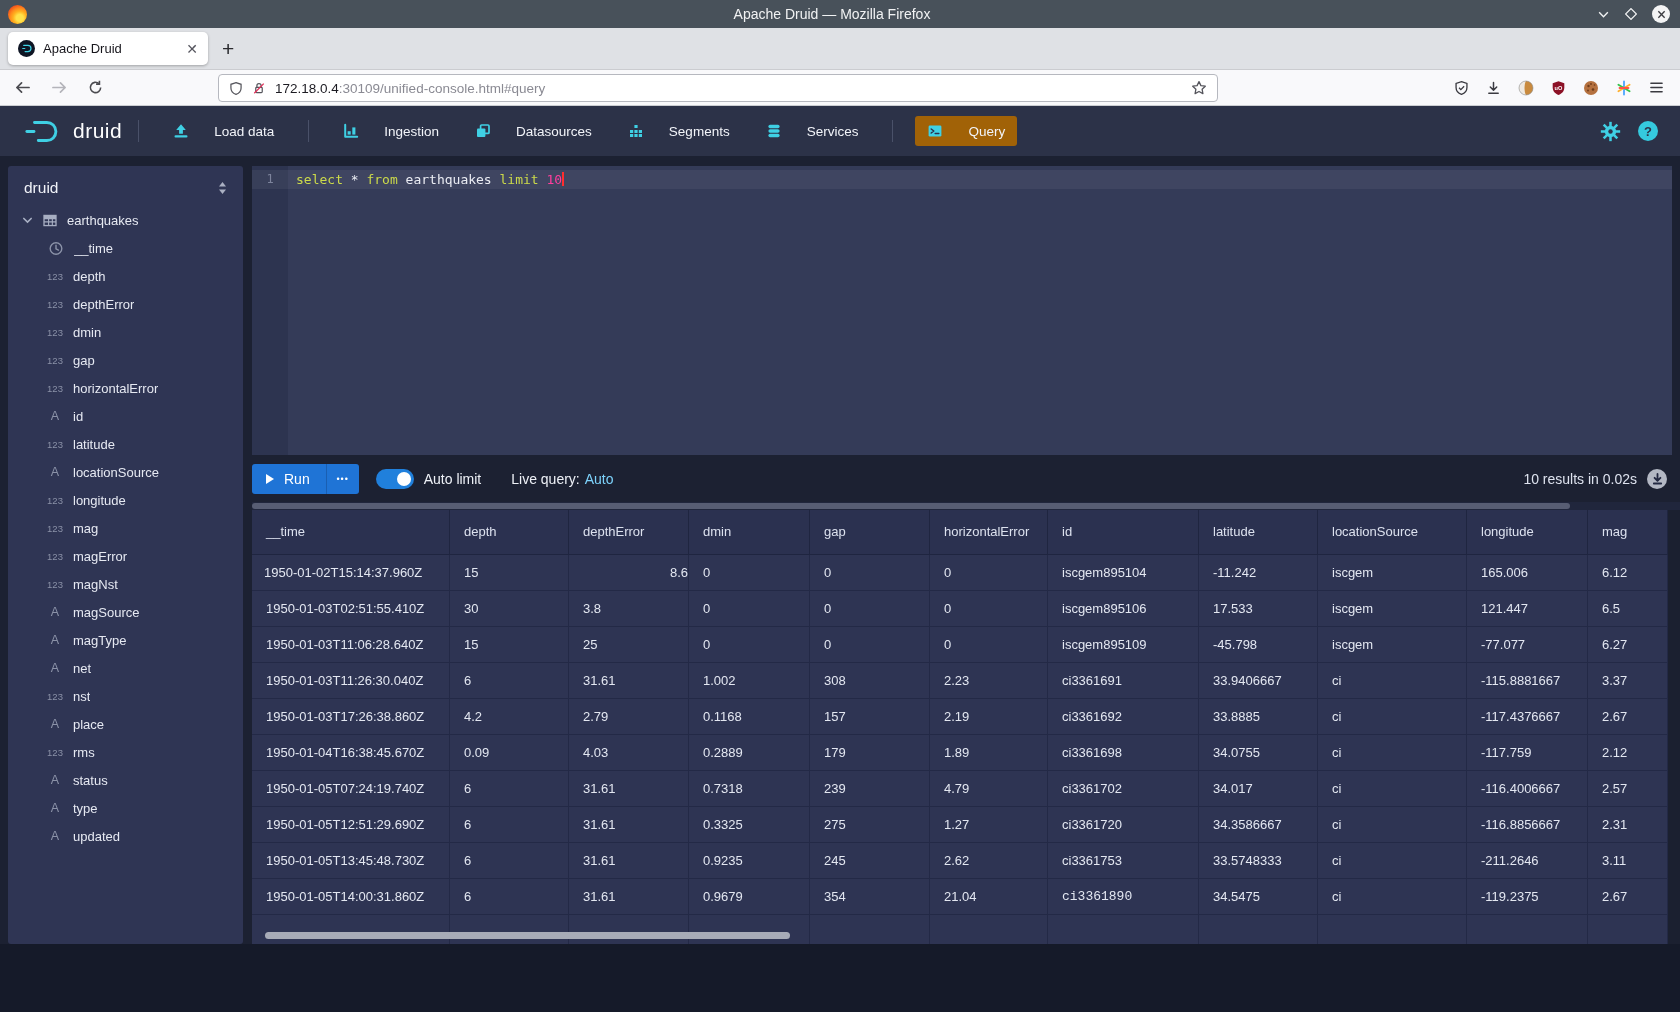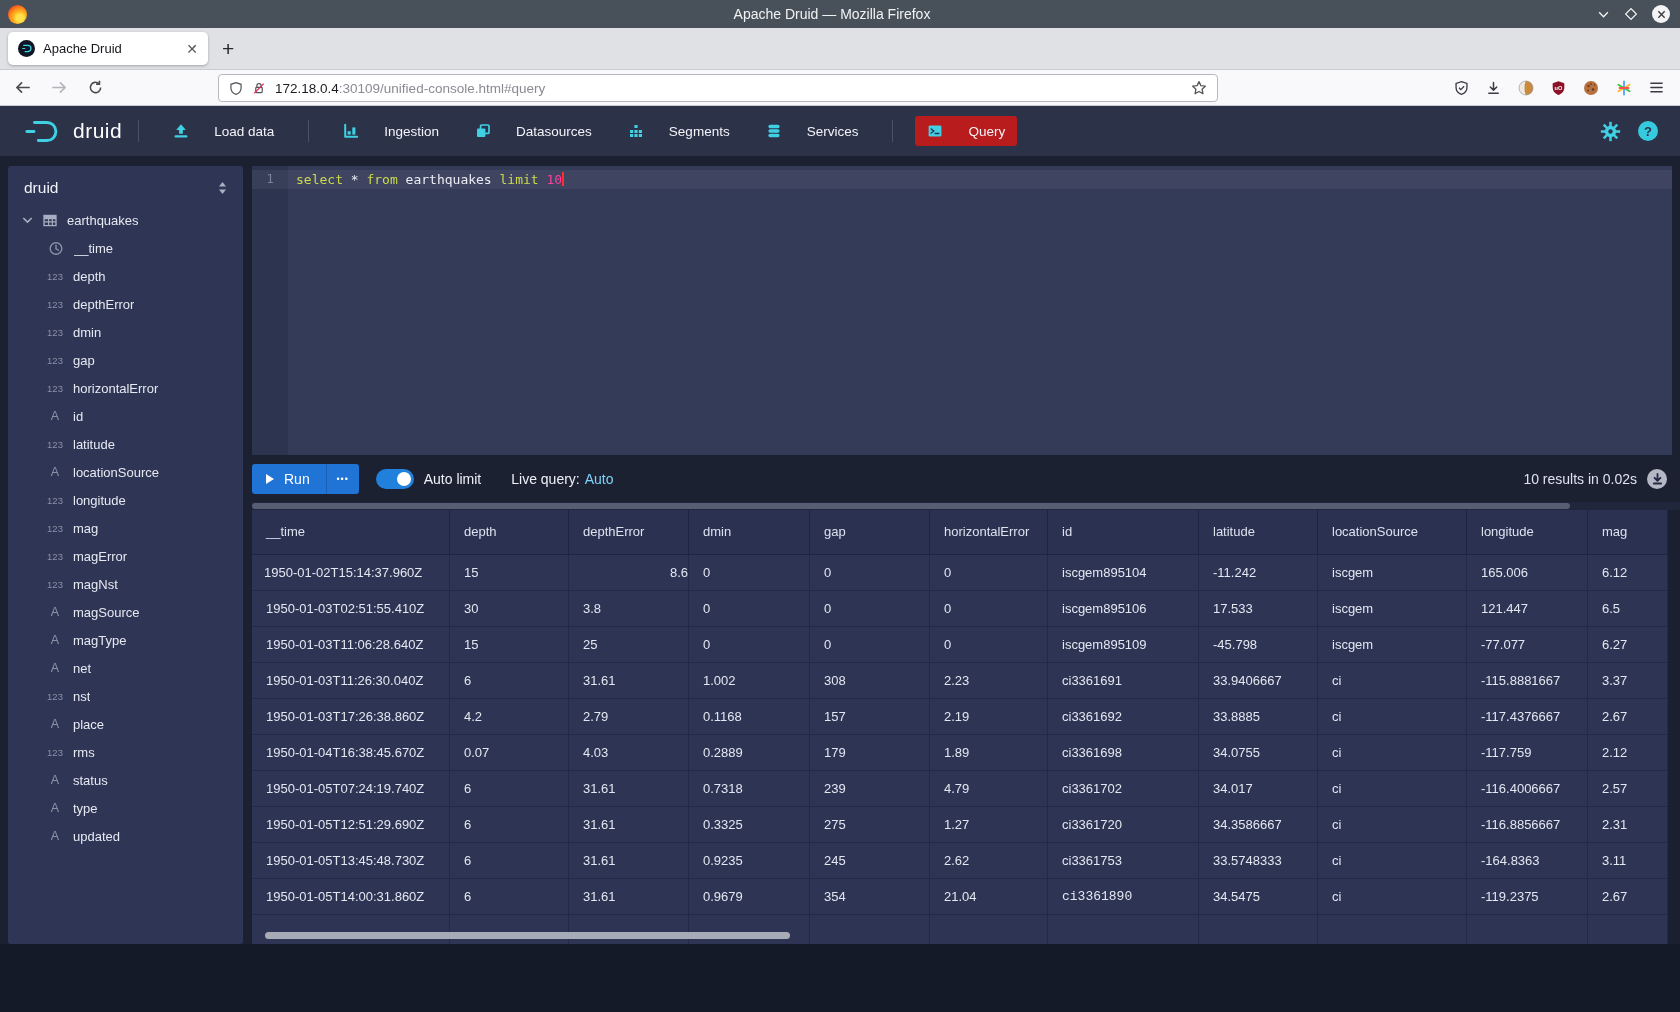--- a/index.html
+++ b/index.html
@@ -34,21 +34,21 @@
   .url-rest { color:#8a8a93; }
   .url-star { margin-left:auto; }
   .toolbar-right { margin-left:auto; display:flex; align-items:center; gap:17px; margin-right:16px; }
 
   
   .appnav { position:absolute; left:0; top:106px; width:100%; height:50px; background:#2c3248; display:flex; align-items:center; color:#eef1f7; }
   .brand { display:flex; align-items:center; gap:9px; margin-left:24px; }
   .brand-text { font-size:21px; color:#fdfdfe; letter-spacing:.5px; font-weight:400; }
   .nav-divider { width:1px; height:22px; background:#4a5169; margin:0 16px; }
   .nav-item { display:flex; align-items:center; gap:25px; font-size:13.5px; color:#f2f4f9; padding:7px 12px; border-radius:3px; margin:0 6px; }
-  .nav-item.active { background:#b91c1c; }
+  .nav-item.active { background:#a16207; }
   .nav-right { margin-left:auto; display:flex; align-items:center; gap:17px; margin-right:22px; }
   .help-circle { width:20px; height:20px; border-radius:50%; background:#35cade; color:#2c3248; font-weight:bold; font-size:13px; display:flex; align-items:center; justify-content:center; }
 
   
   .main { position:absolute; left:0; top:156px; width:100%; bottom:0; background:#1c2132; }
   .bottom-strip { position:absolute; left:0; top:788px; height:68px; width:100%; background:#151a29; }
 
   .sidebar { position:absolute; left:8px; top:10px; width:235px; height:778px; background:#2f3554; border-radius:3px; overflow:hidden; }
   .schema-row { display:flex; align-items:center; padding:13px 14px 9px 16px; }
   .schema-name { font-size:15.5px; color:#f0f2f8; flex:1; }
@@ -552,21 +552,21 @@
           <div class="td" style="width: 118px;">2.19</div>
           <div class="td" style="width: 151px;">ci3361692</div>
           <div class="td" style="width: 119px;">33.8885</div>
           <div class="td" style="width: 149px;">ci</div>
           <div class="td" style="width: 121px;">-117.4376667</div>
           <div class="td" style="width: 80px;">2.67</div>
           <div class="td fill"></div>
         </div>
         <div class="trow">
           <div class="td" style="width: 198px;">1950-01-04T16:38:45.670Z</div>
-          <div class="td" style="width: 119px;">0.07</div>
+          <div class="td" style="width: 119px;">0.09</div>
           <div class="td" style="width: 120px;">4.03</div>
           <div class="td" style="width: 121px;">0.2889</div>
           <div class="td" style="width: 120px;">179</div>
           <div class="td" style="width: 118px;">1.89</div>
           <div class="td" style="width: 151px;">ci3361698</div>
           <div class="td" style="width: 119px;">34.0755</div>
           <div class="td" style="width: 149px;">ci</div>
           <div class="td" style="width: 121px;">-117.759</div>
           <div class="td" style="width: 80px;">2.12</div>
           <div class="td fill"></div>
@@ -602,21 +602,21 @@
         <div class="trow">
           <div class="td" style="width: 198px;">1950-01-05T13:45:48.730Z</div>
           <div class="td" style="width: 119px;">6</div>
           <div class="td" style="width: 120px;">31.61</div>
           <div class="td" style="width: 121px;">0.9235</div>
           <div class="td" style="width: 120px;">245</div>
           <div class="td" style="width: 118px;">2.62</div>
           <div class="td" style="width: 151px;">ci3361753</div>
           <div class="td" style="width: 119px;">33.5748333</div>
           <div class="td" style="width: 149px;">ci</div>
-          <div class="td" style="width: 121px;">-164.8363</div>
+          <div class="td" style="width: 121px;">-211.2646</div>
           <div class="td" style="width: 80px;">3.11</div>
           <div class="td fill"></div>
         </div>
         <div class="trow">
           <div class="td" style="width: 198px;">1950-01-05T14:00:31.860Z</div>
           <div class="td" style="width: 119px;">6</div>
           <div class="td" style="width: 120px;">31.61</div>
           <div class="td" style="width: 121px;">0.9679</div>
           <div class="td" style="width: 120px;">354</div>
           <div class="td" style="width: 118px;">21.04</div>

